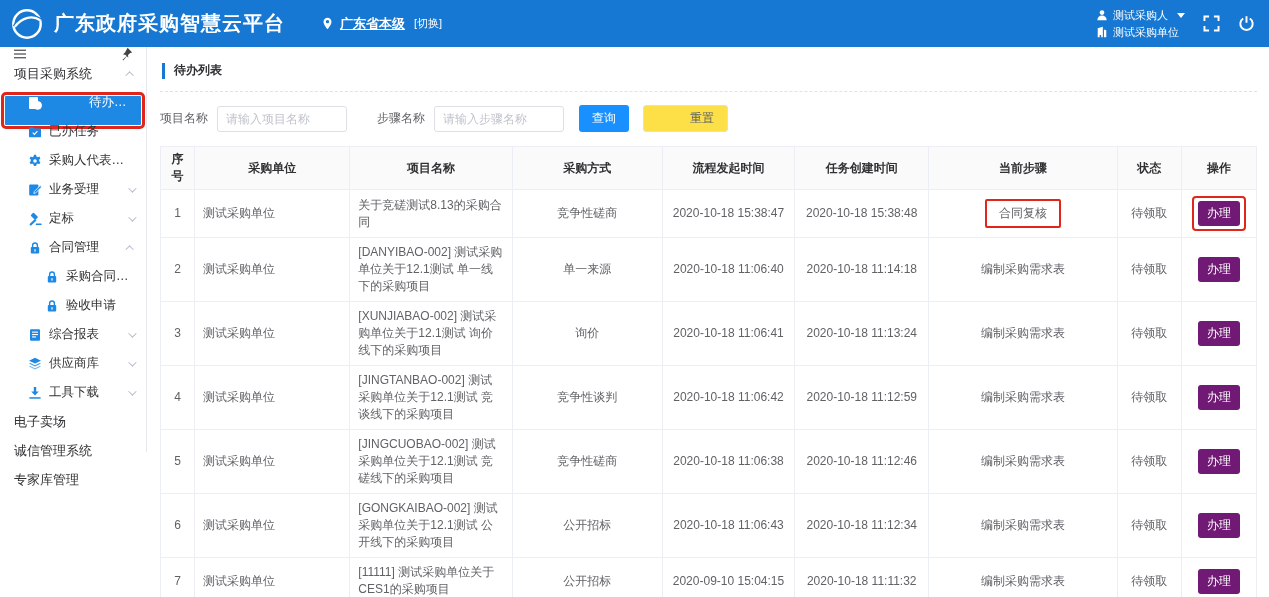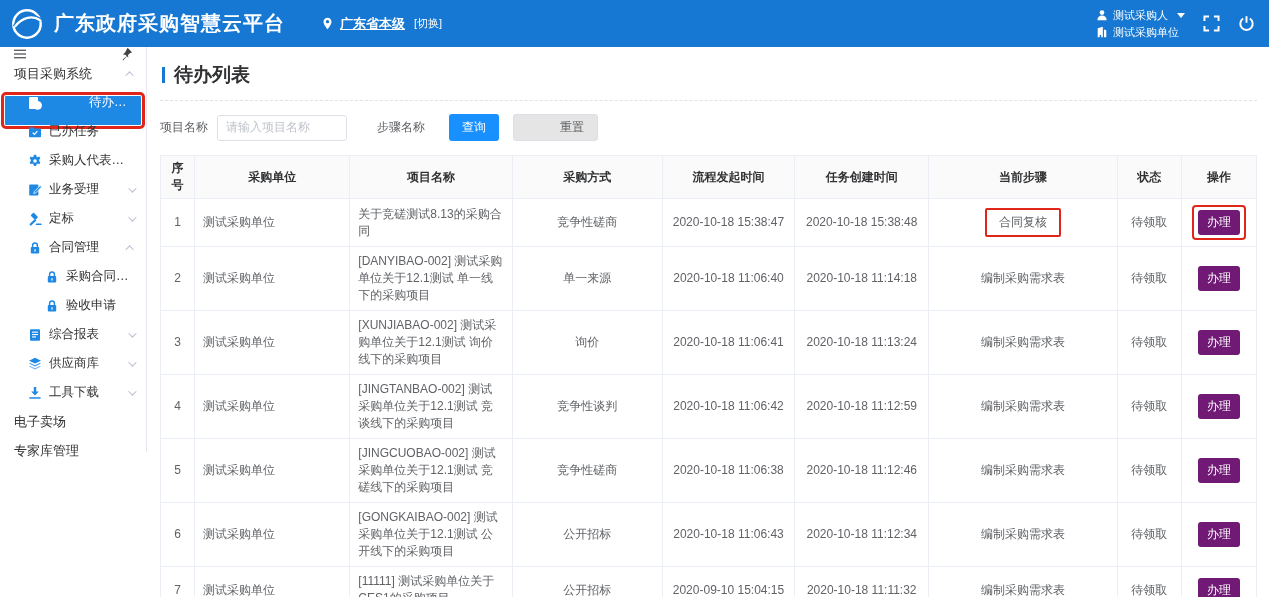--- a/index.html
+++ b/index.html
@@ -48,31 +48,31 @@
   .menu-caret.up   { transform:rotate(-135deg) translateY(-2px); }
   .menu-item.active { background:#1e88e5; color:#fff; margin:0 5px; padding-left:23px; border-radius:1px; }
   .menu-item.active .menu-icon { color:#fff; }
   .menu-item.annotated { outline:3px solid #e0251b; outline-offset:1px;gap:40px; }
 
   
   .main { flex:1; background:#fff; padding:11px 12px 0 13px; min-width:0; }
   .page-title-row { display:flex; align-items:center; padding:4px 0 12px 2px;
     border-bottom:1px dashed #e2e2e2; }
   .title-accent { width:3px; height:16px; background:#1678d3; margin-right:9px; }
-  .page-title { font-size:19px; font-weight:bold; color:#303133; }
+  .page-title { font-size:12px; font-weight:bold; color:#303133; }
 
   .search-row { display:flex; align-items:center; margin:13px 0 14px; font-size:12px; color:#606266; }
   .search-label { margin-right:9px; white-space:nowrap; }
   .search-input { width:130px; height:26px; border:1px solid #dcdfe6; border-radius:3px;
-    padding:5px 8px; font-size:12px; color:#333; outline:none;font-family:Liberation Serif, serif; }
+    padding:5px 8px; font-size:12px; color:#333; outline:none; }
   .search-input::placeholder { color:#c0c4cc; }
   .gap30 { width:30px; }
   .btn { height:27px; padding:0 13px; font-size:12px; border-radius:3px; cursor:pointer; }
   .btn-primary { background:#1890ff; color:#fff; border:none; margin-left:15px; }
-  .btn-default { background:#e5e5e5; color:#606266; border:1px solid #dcdfe6; margin-left:14px;padding-left:46px; }
+  .btn-default { background:#fde047; color:#606266; border:1px solid #dcdfe6; margin-left:14px;padding-left:46px; }
 
   
   .task-table { width:100%; border-collapse:collapse; table-layout:fixed; font-size:12px; color:#606266; }
   .task-table th, .task-table td { border:1px solid #ebeef5; }
   .task-table th { background:#fafafa; height:31px; font-weight:bold; color:#303133;
     text-align:center; padding:4px 6px; }
   .task-table td { padding:6px 8px; height:44px; text-align:center; line-height:17px; vertical-align:middle; }
   .task-table td.ta-left { text-align:left; }
   .handle-btn { background:#701a75; color:#fff; border:none; border-radius:3px; width:42px; height:25px;
     font-size:12px; cursor:pointer; }
@@ -280,38 +280,44 @@
     <span class="menu-label">工具下载</span>
     <span class="menu-caret down"></span>
   </div>
           <div class="menu-item lv0">
 
     <span class="menu-label">电子卖场</span>
 
   </div>
           <div class="menu-item lv0">
 
+    <span class="menu-label">诚信管理系统</span>
+
+  </div>
+          <div class="menu-item lv0">
+
     <span class="menu-label">专家库管理</span>
 
   </div>
         </div>
     </div>
 
     <div class="main">
 
       <div class="page-title-row">
         <span class="title-accent"></span>
         <span class="page-title">待办列表</span>
       </div>
 
       <div class="search-row">
         <span class="search-label">项目名称</span>
         <input class="search-input" type="text" placeholder="请输入项目名称" style="">
         <span class="gap30"></span>
         <span class="search-label">步骤名称</span>
+        <input class="search-input" type="text" placeholder="请输入步骤名称" style="">
         <button class="btn btn-primary">查询</button>
         <button class="btn btn-default">重置</button>
       </div>
 
       <table class="task-table">
         <colgroup>
           <col style="width:34px">
             <col style="width:155px">
             <col style="width:162px">
           <col style="width:150px">

